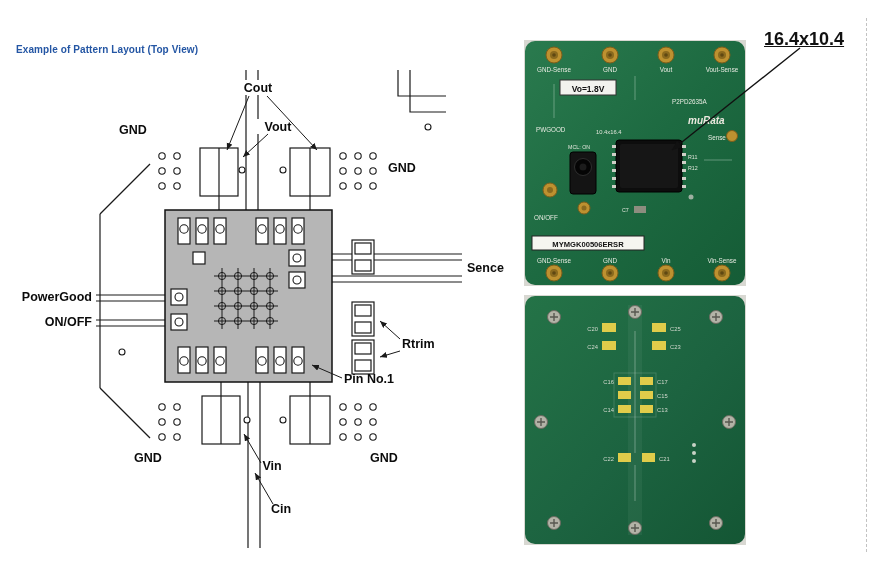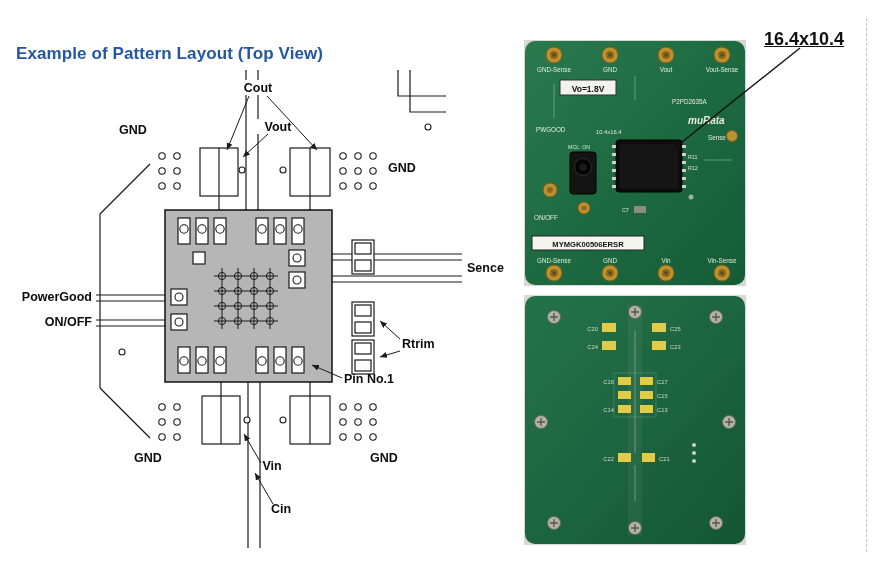--- a/index.html
+++ b/index.html
@@ -3,21 +3,21 @@
 <meta charset="utf-8">
 <style>
   * { margin:0; padding:0; box-sizing:border-box; }
   html,body { background:#ffffff; }
   #page {
     position:relative; width:873px; height:570px; background:#ffffff;
     font-family:"Liberation Sans", sans-serif; overflow:hidden;
   }
   .abs { position:absolute; }
   #title {
-    left:16px; top:44px; font-size:17px; font-weight:bold; color:#2456a4;
+    left:16px; top:44px; font-size:10px; font-weight:bold; color:#2456a4;
     letter-spacing:0.1px;
   }
   #dim-callout {
     left:764px; top:29px; font-size:18px; font-weight:bold; color:#111;
     text-decoration:underline;
   }
   #page-edge {
     left:866px; top:18px; height:534px; width:0;
     border-left:1px dashed #c2c2c2;
   }

